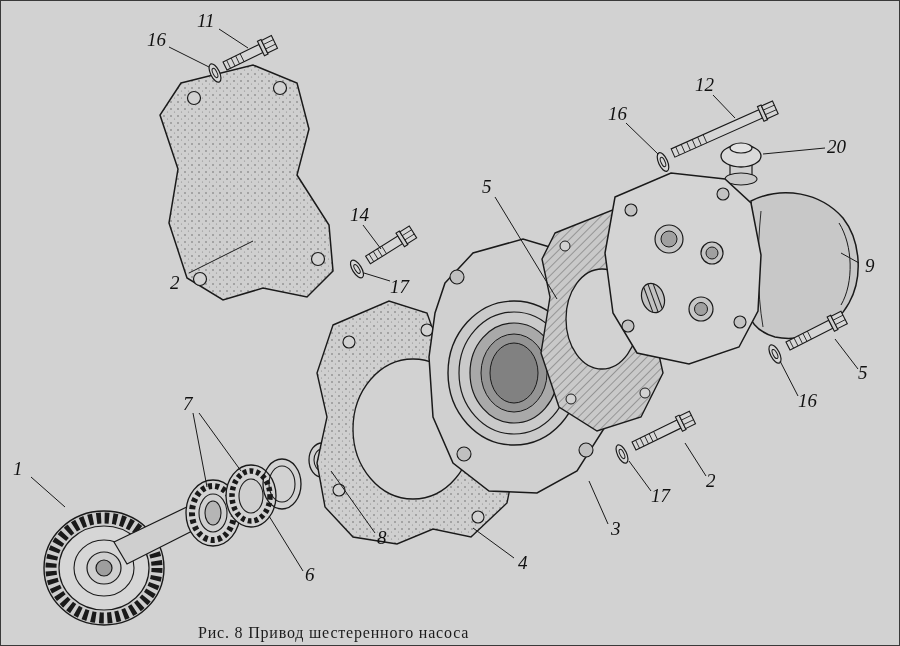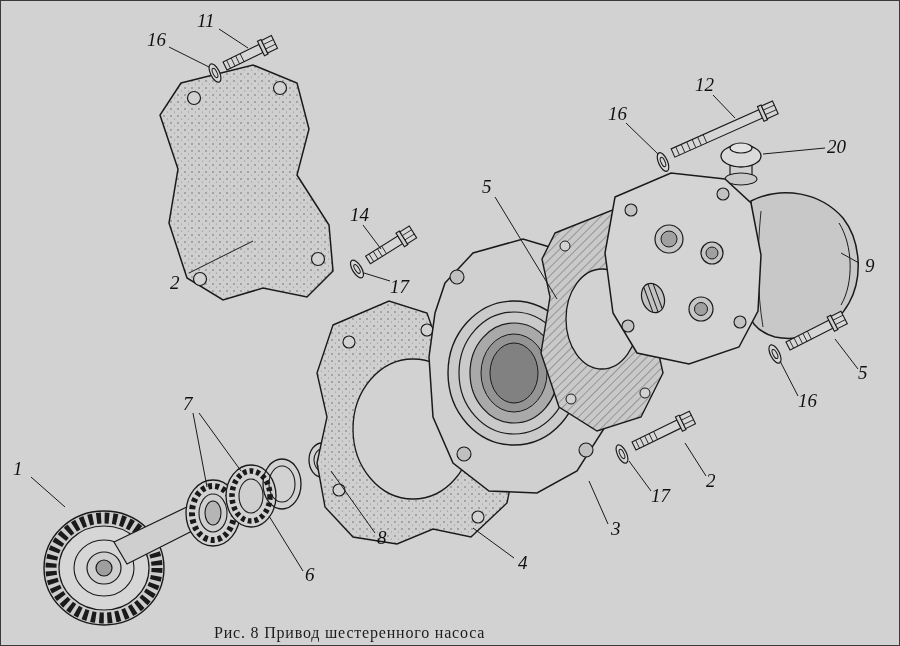--- a/index.html
+++ b/index.html
@@ -20,21 +20,20 @@
     line-height:1;
     color:#111;
     user-select:none;
   }
   .caption{
     position:absolute;
     left:197px;top:623px;
     font-size:16px;
     letter-spacing:0.8px;
     color:#1c1c1c;
-    margin-left:16px;
   }
 </style>
 </head>
 <body>
 
 <div class="stage">
 
   <svg width="900" height="646" viewBox="0 0 900 646">
     <defs>
       <pattern id="stip" width="7" height="7" patternUnits="userSpaceOnUse">

